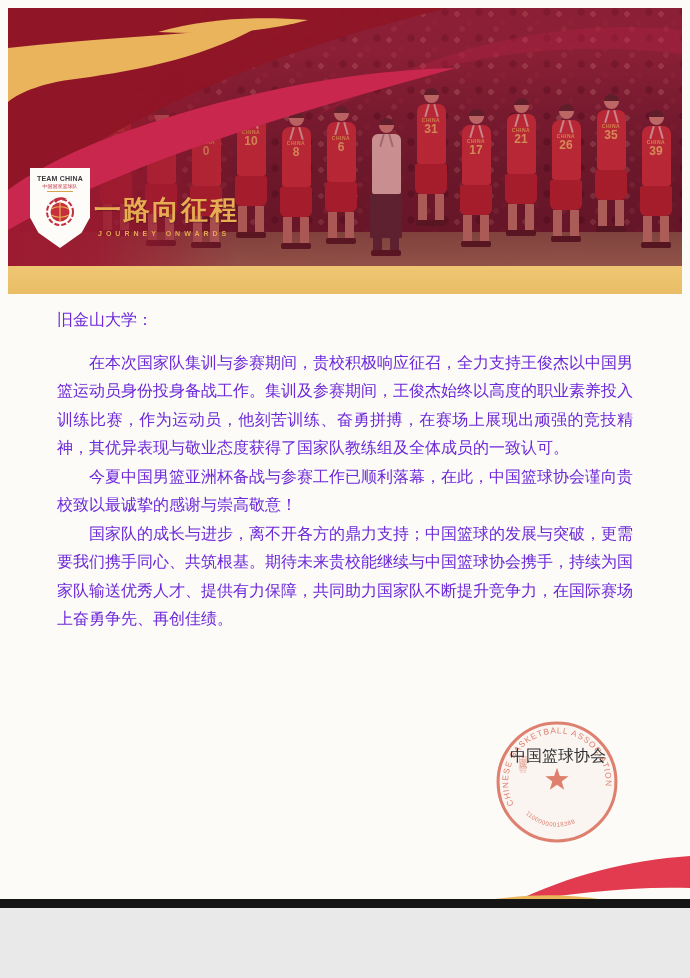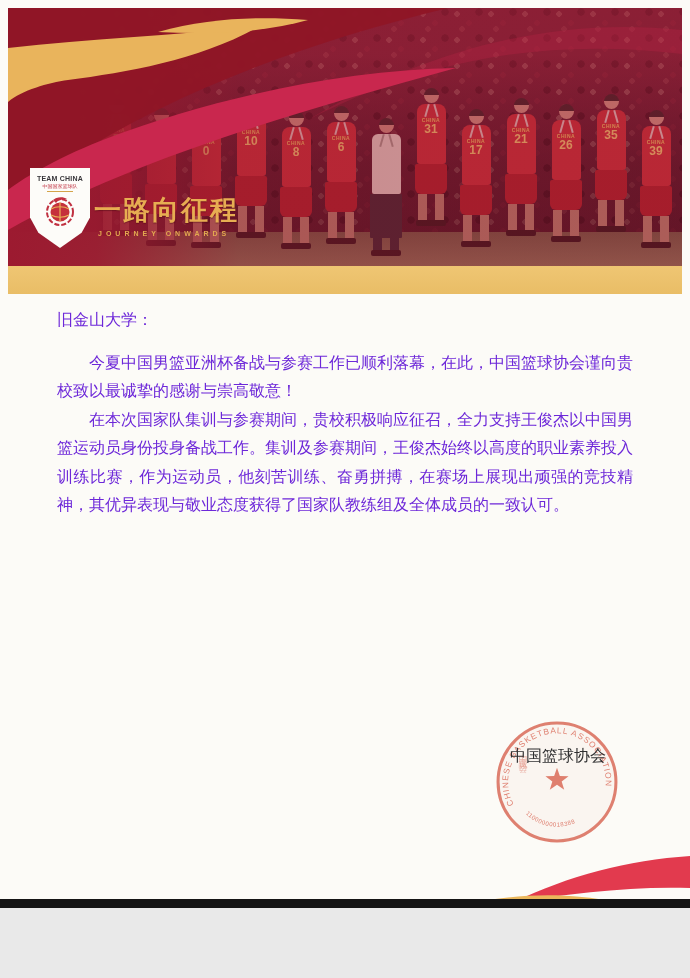--- a/index.html
+++ b/index.html
@@ -248,22 +248,23 @@
 
     <div class="headline">一路向征程</div>
     <div class="headline-en">JOURNEY ONWARDS</div>
 
     <div class="gold-strip"></div>
   </div>
 
   <div class="letter">
     <p class="salutation">旧金山大学：</p>
     <div id="paragraphs">
+        <p class="para">在本次国家队集训与参赛期间，贵校积极响应征召，全力支持王俊杰以中国男篮运动员身份投身备战工作。集训及参赛期间，王俊杰始终以高度的职业素养投入训练比赛，作为运动员，他刻苦训练、奋勇拼搏，在赛场上展现出顽强的竞技精神，其优异表现与敬业态度获得了国家队教练组及全体成员的一致认可。</p>
         <p class="para">今夏中国男篮亚洲杯备战与参赛工作已顺利落幕，在此，中国篮球协会谨向贵校致以最诚挚的感谢与崇高敬意！</p>
-        <p class="para">在本次国家队集训与参赛期间，贵校积极响应征召，全力支持王俊杰以中国男篮运动员身份投身备战工作。集训及参赛期间，王俊杰始终以高度的职业素养投入训练比赛，作为运动员，他刻苦训练、奋勇拼搏，在赛场上展现出顽强的竞技精神，其优异表现与敬业态度获得了国家队教练组及全体成员的一致认可。</p>
+        <p class="para">国家队的成长与进步，离不开各方的鼎力支持；中国篮球的发展与突破，更需要我们携手同心、共筑根基。期待未来贵校能继续与中国篮球协会携手，持续为国家队输送优秀人才、提供有力保障，共同助力国家队不断提升竞争力，在国际赛场上奋勇争先、再创佳绩。</p>
       </div>
   </div>
 
   <div class="stamp">
     <svg width="126" height="126" viewBox="0 0 124 124">
       <circle cx="62" cy="62" r="58" fill="rgba(222,120,105,0.05)" stroke="#d96b59" stroke-width="3"></circle>
       <defs>
         <path id="arcTop" d="M20.4,86 A48,48 0 1 1 103.6,86" fill="none"></path>
         <path id="arcBottom" d="M28.3,90.3 A44,44 0 0 0 95.7,90.3" fill="none"></path>
       </defs>

